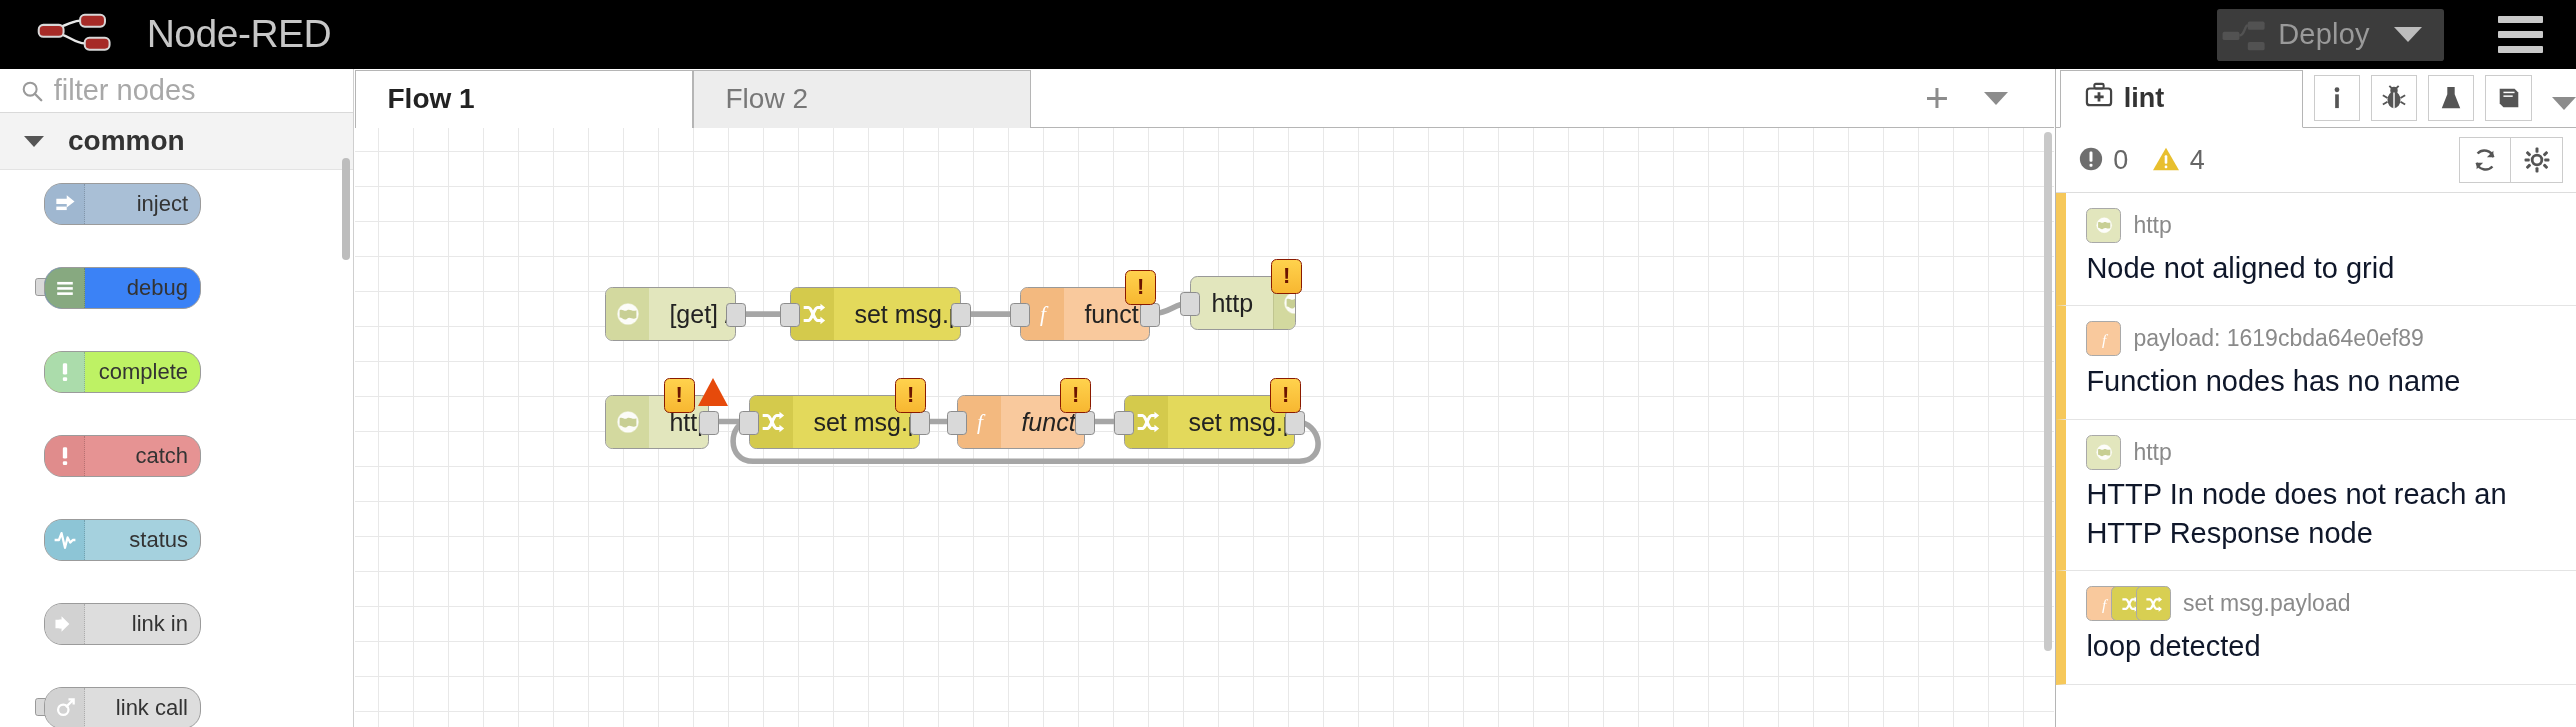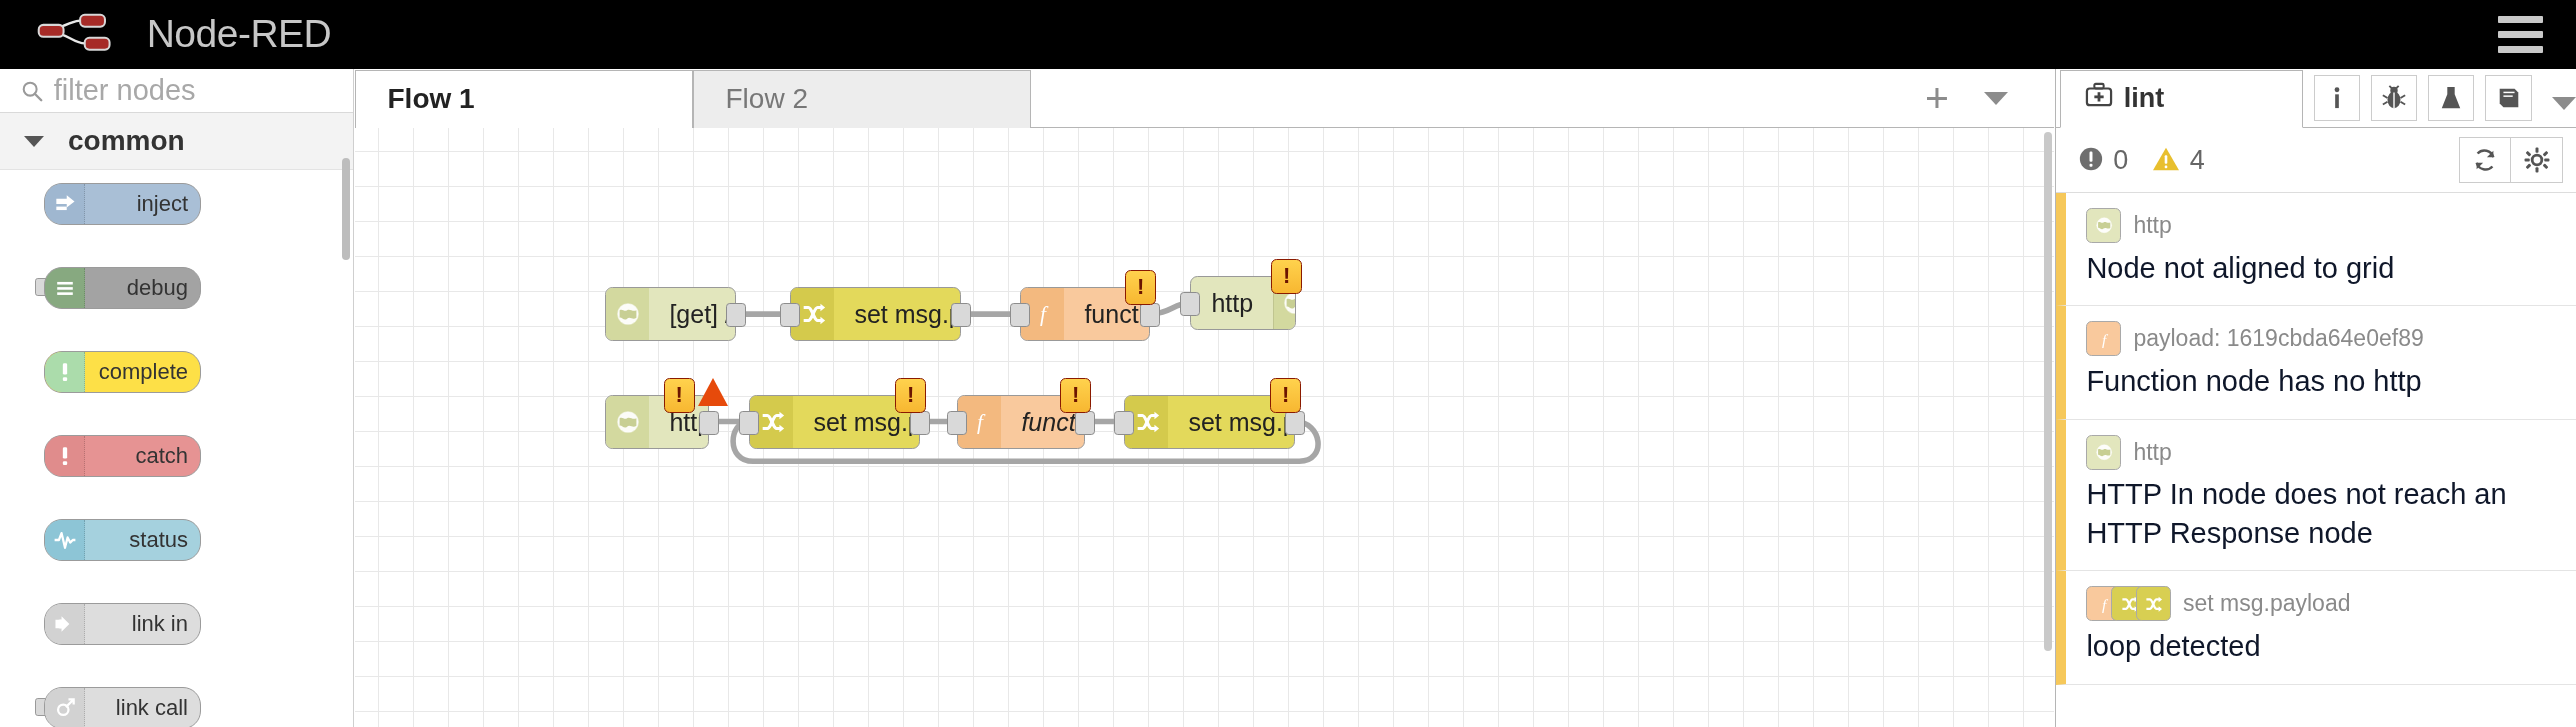--- a/index.html
+++ b/index.html
@@ -235,20 +235,32 @@
         <path d="M30 24 C42 28, 46 34, 56 34" stroke="#e8e8e8" stroke-width="2.5" fill="none"></path>
         <rect x="6" y="14" width="27" height="13" rx="5" fill="#a62b27" stroke="#d8d8d8" stroke-width="2.2"></rect>
         <rect x="51" y="3" width="27" height="13" rx="5" fill="#a62b27" stroke="#d8d8d8" stroke-width="2.2"></rect>
         <rect x="56" y="28" width="27" height="13" rx="5" fill="#a62b27" stroke="#d8d8d8" stroke-width="2.2"></rect>
       </svg>
     </span>
     <span id="brand-name">Node-RED</span>
   </div>
 
   <div id="header-right">
+    <div id="deploy-btn">
+      <span>
+        <svg id="deploy-icon" viewBox="0 0 60 46">
+          <rect x="6" y="20" width="18" height="9" rx="2" fill="#6d6d6d"></rect>
+          <rect x="33" y="9" width="18" height="9" rx="2" fill="#6d6d6d"></rect>
+          <rect x="33" y="31" width="18" height="9" rx="2" fill="#6d6d6d"></rect>
+          <path d="M24 24 C30 24, 29 14, 33 13" stroke="#6d6d6d" stroke-width="2.5" fill="none"></path>
+        </svg>
+      </span>
+      <span id="deploy-label">Deploy</span>
+      <span id="deploy-caret"></span>
+    </div>
     <div id="hamburger">
       <i></i>
         <i></i>
         <i></i>
     </div>
   </div>
 </div>
 
 <div id="palette">
   <div id="palette-search">
@@ -273,33 +285,33 @@
             <svg width="26" height="26" viewBox="0 0 30 30">
               <path d="M5 9 L17 9 L17 5 L26 12 L17 19 L17 15 L5 15 Z" fill="#fff"></path>
               <rect x="5" y="18" width="12" height="4" fill="#fff"></rect>
             </svg>
           </div>
           <div class="plabel">inject</div>
         </div>
       </div>
       <div class="pnode-row">
         <span class="port in"></span>
-        <div class="pnode" style="background: #a3a3a3;">
+        <div class="pnode" style="background: #3b82f6;">
           <div class="icon-box" style="background: rgb(135, 169, 128);">
             <svg width="26" height="26" viewBox="0 0 30 30">
               <rect x="6" y="8" width="18" height="3" fill="#fff"></rect>
               <rect x="6" y="14" width="18" height="3" fill="#fff"></rect>
               <rect x="6" y="20" width="18" height="3" fill="#fff"></rect>
             </svg>
           </div>
           <div class="plabel">debug</div>
         </div>
       </div>
       <div class="pnode-row">
-        <div class="pnode" style="background: #fde047;">
+        <div class="pnode" style="background: #bef264;">
           <div class="icon-box" style="background: rgb(171, 220, 171);">
             <svg width="26" height="26" viewBox="0 0 30 30">
               <rect x="12.5" y="5" width="5" height="13" rx="1.6" fill="#fff"></rect>
               <rect x="12.5" y="21" width="5" height="4.4" rx="1.4" fill="#fff"></rect>
             </svg>
           </div>
           <div class="plabel">complete</div>
         </div>
       </div>
       <div class="pnode-row">
@@ -616,21 +628,21 @@
         <div class="lint-head">
           <div class="mini-icons">
             <div class="mini" style="background: rgb(249, 201, 157);">
               <svg width="20.4" height="20.4" viewBox="0 0 30 30">
                 <text x="15" y="23" font-size="23" font-style="italic" font-family="Liberation Serif, serif" fill="#fff" text-anchor="middle">f</text>
               </svg>
             </div>
           </div>
           <span class="lint-src">payload: 1619cbda64e0ef89</span>
         </div>
-        <div class="lint-msg">Function node has no http</div>
+        <div class="lint-msg">Function nodes has no name</div>
       </div>
       <div class="lint-item">
         <div class="lint-head">
           <div class="mini-icons">
             <div class="mini" style="background: rgb(226, 230, 189);">
               <svg width="20.4" height="20.4" viewBox="0 0 30 30">
                 <circle cx="15" cy="15" r="11" fill="#fff" opacity=".92"></circle>
                 <path d="M6 11 C9 9,11 13,14 11 C17 9,20 13,24 11 L24 19 C20 22,17 17,14 20 C11 23,8 18,6 19 Z" fill="#c8cf94"></path>
                 <circle cx="15" cy="15" r="11" fill="none" stroke="#fff" stroke-width="1.2" opacity=".5"></circle>
               </svg>

